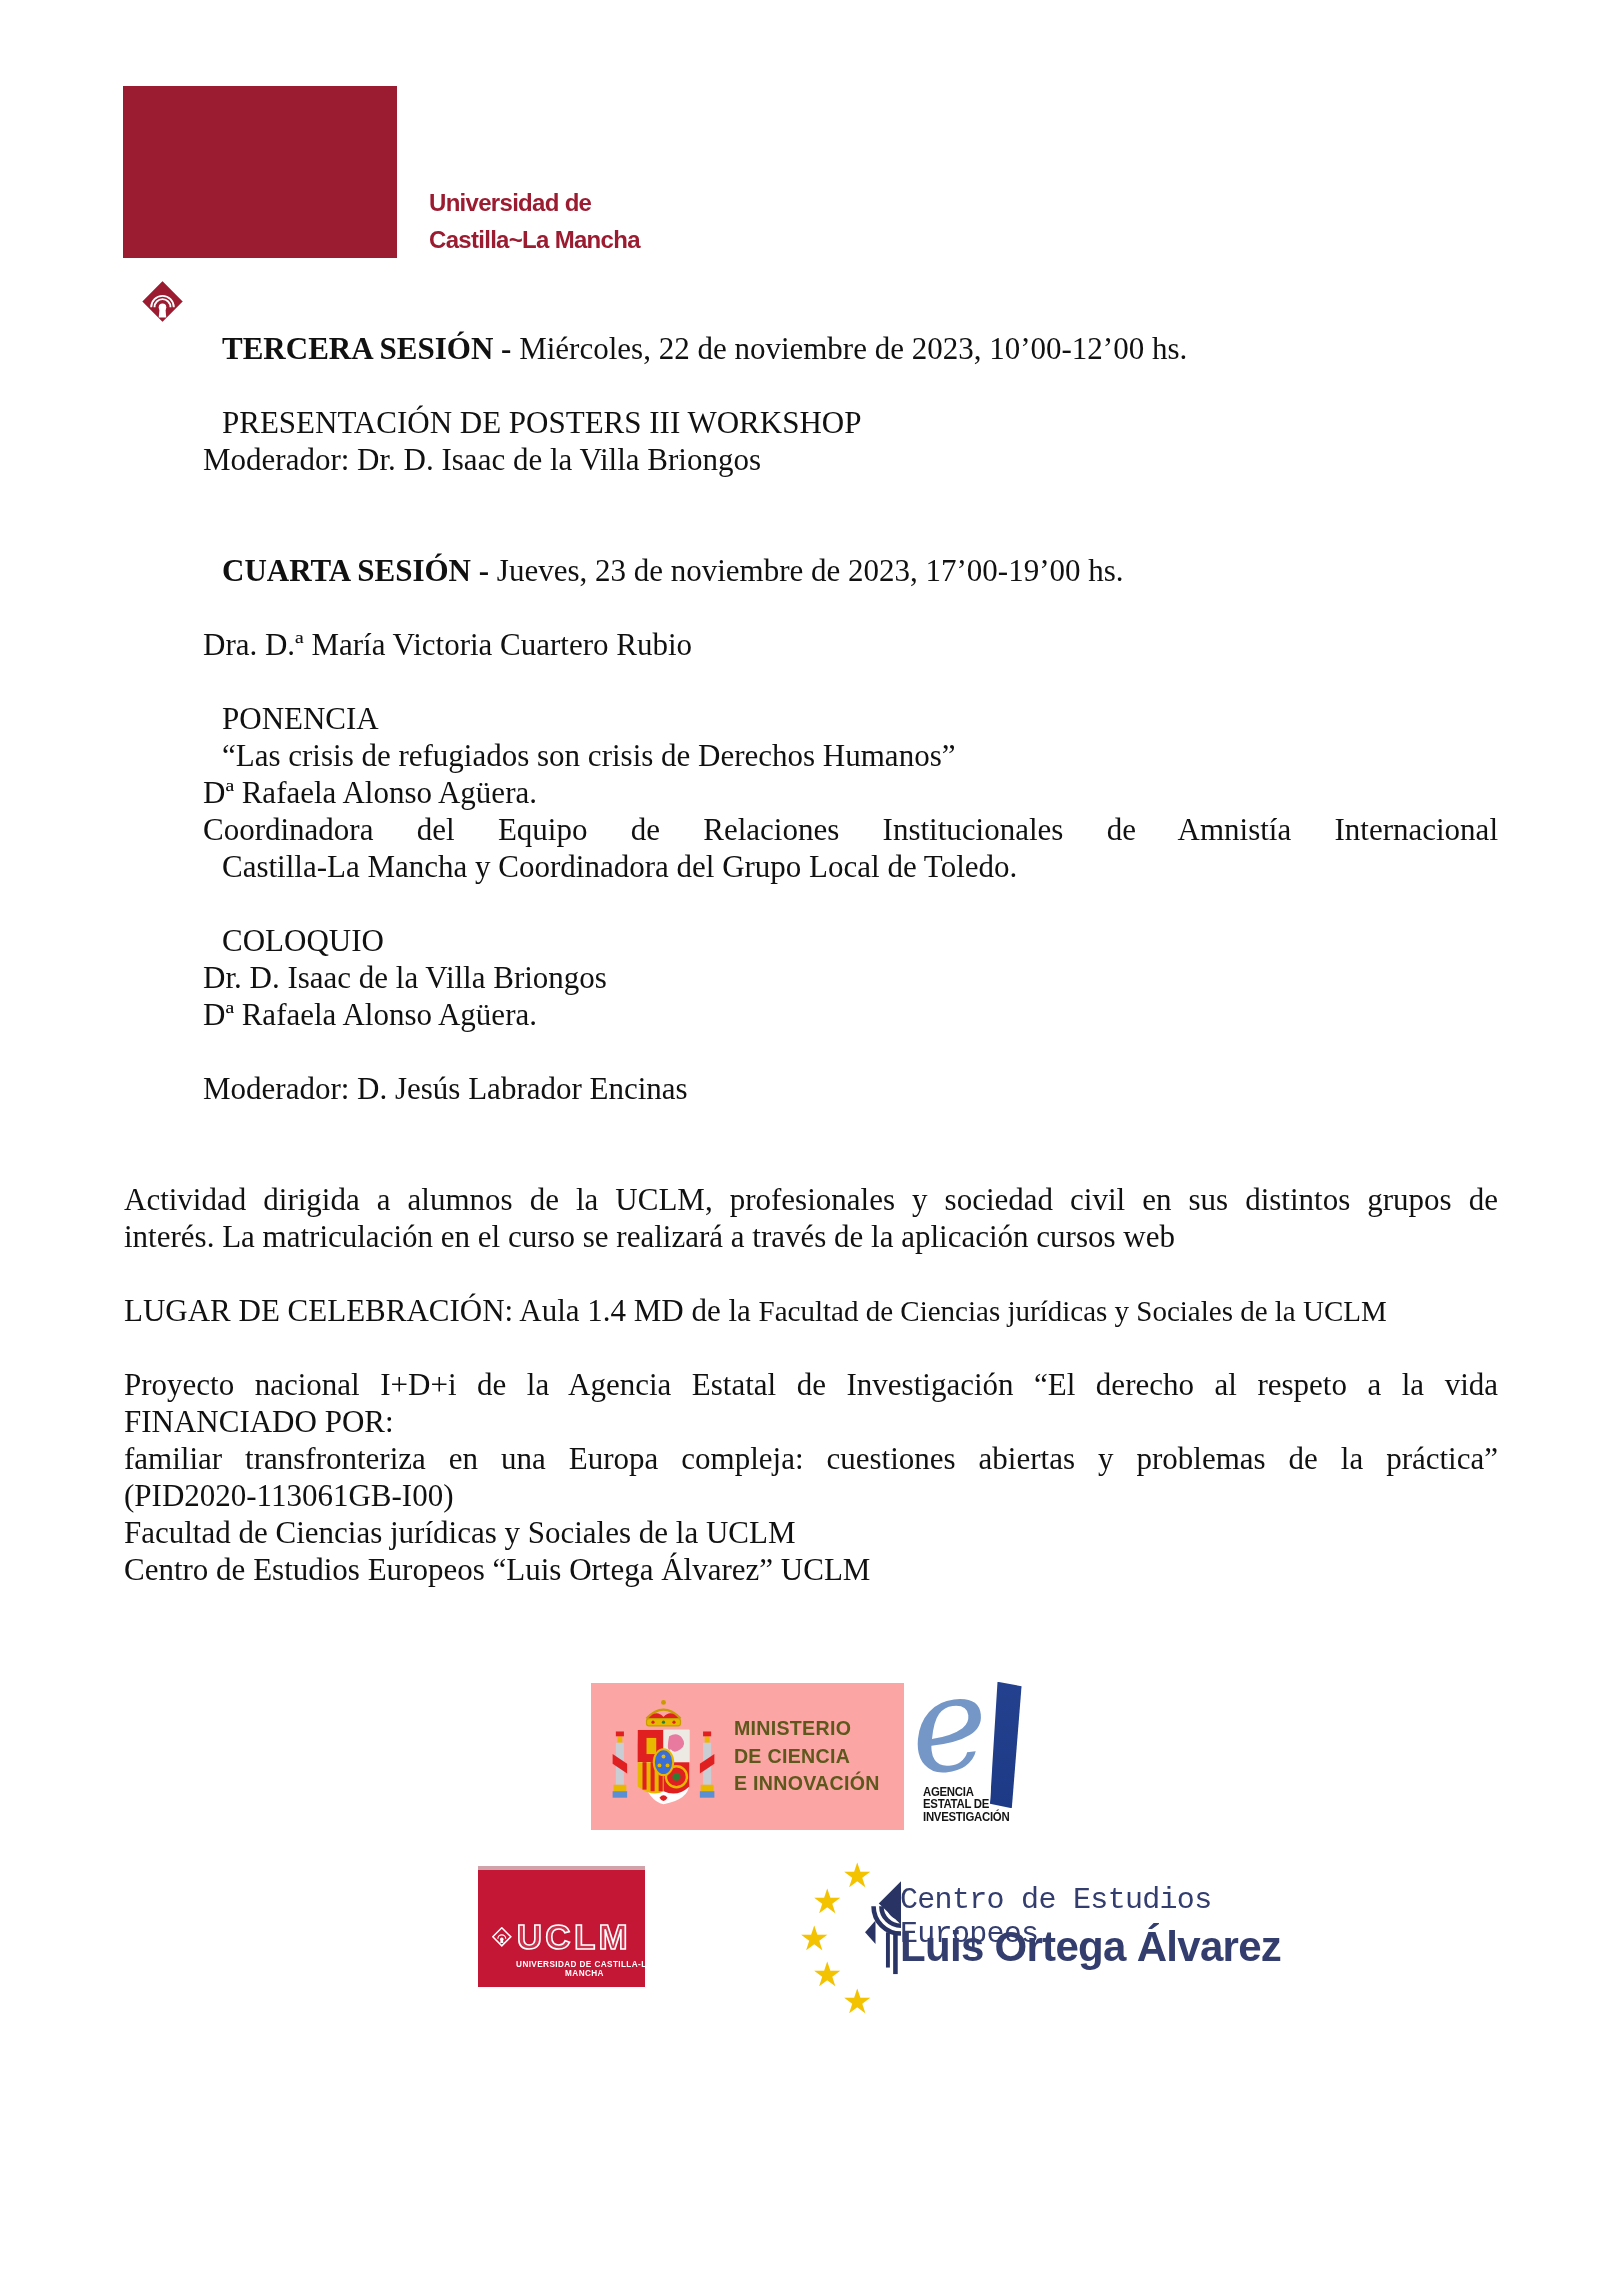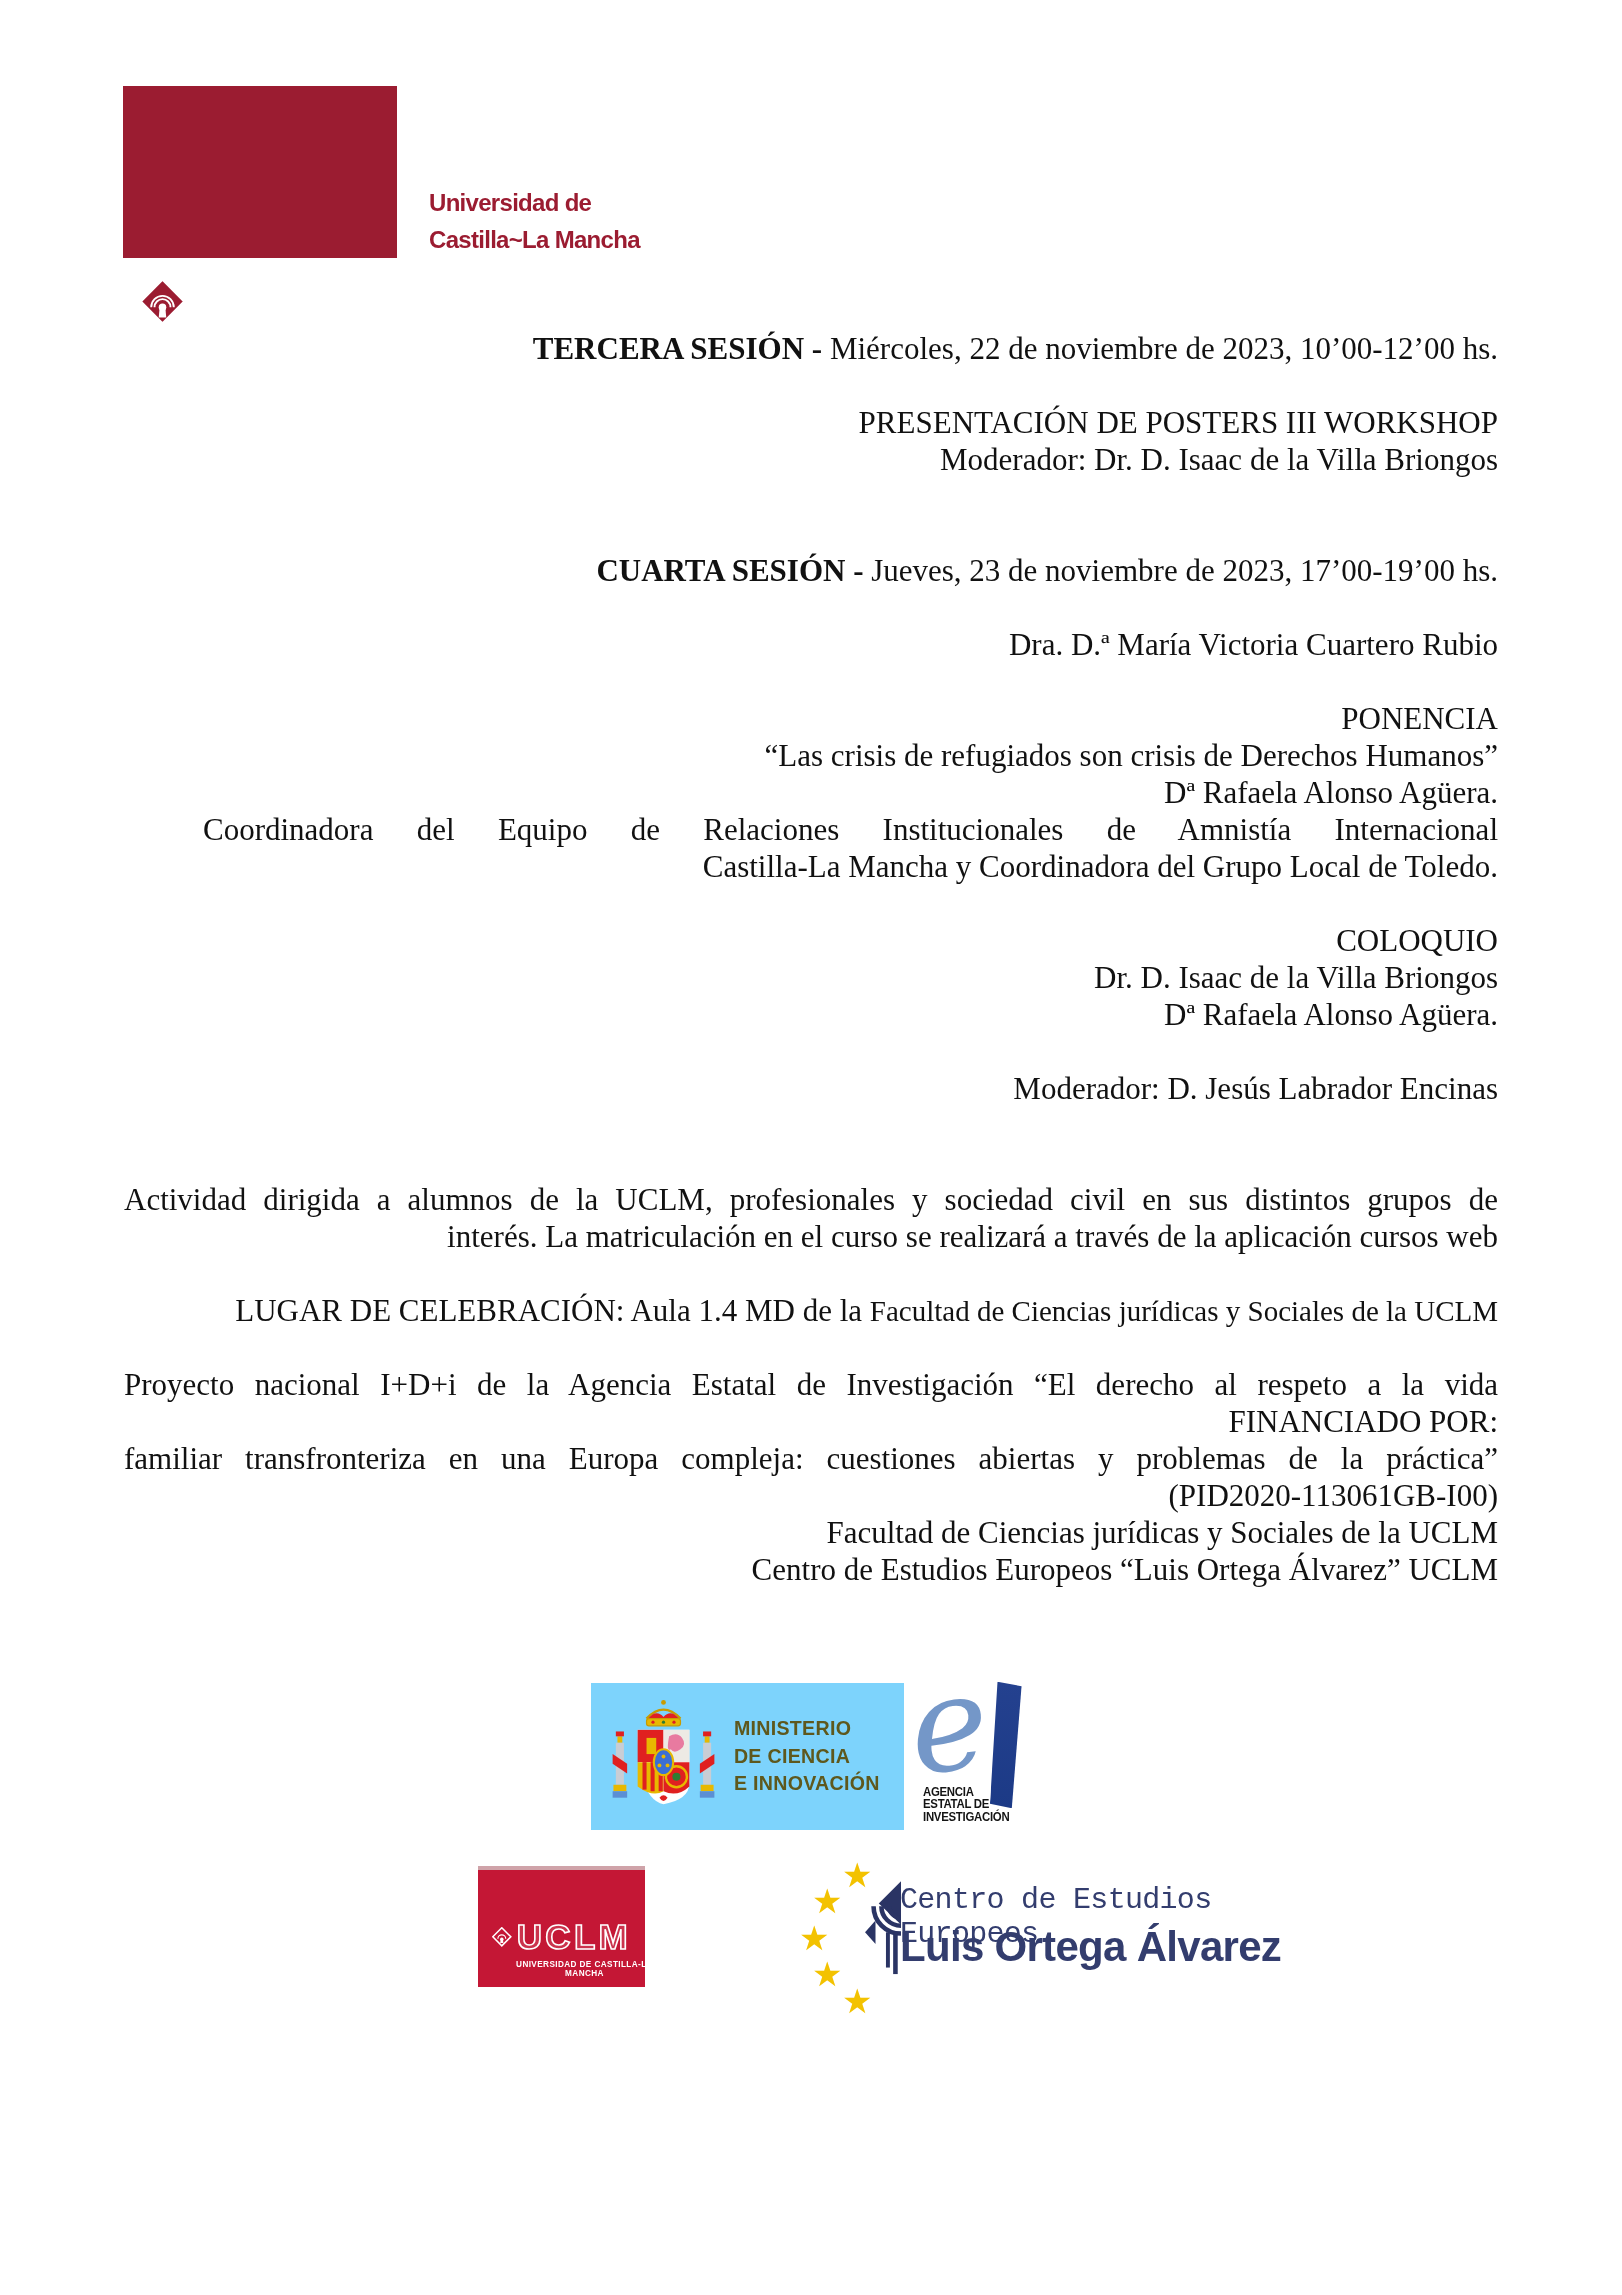--- a/index.html
+++ b/index.html
@@ -9,30 +9,30 @@
   
   .uclm-box{position:absolute;left:123px;top:86px;width:274px;height:172px;background:#9B1C31;}
   .uclm-acronym{position:absolute;left:63px;top:171px;font-family:"Liberation Sans",sans-serif;
         font-weight:bold;font-size:63px;line-height:63px;color:#ffffff;letter-spacing:4.6px;}
   .uclm-diamond{position:absolute;left:15.7px;top:192px;width:47px;height:47px;}
   .brand-text{position:absolute;left:429px;top:184px;font-family:"Liberation Sans",sans-serif;
         font-weight:bold;font-size:24px;line-height:37px;color:#9B1C31;letter-spacing:-0.7px;}
 
   
   .main-text{position:absolute;left:124px;top:330px;width:1374px;font-size:31px;line-height:37px;}
-  .line{height:37px;white-space:nowrap;text-align:right;}
+  .line{height:37px;white-space:nowrap;}
   .b{font-weight:bold;}
   .i1{margin-left:98px;}
   .i1b{margin-left:106px;}
   .i2{margin-left:79px;}
   .jl{text-align:justify;text-align-last:justify;white-space:normal;}
   .venue-part2{font-size:29px;}
 
   
-  .ministerio{position:absolute;left:591px;top:1683px;width:313px;height:147px;background:#7dd3fc;
+  .ministerio{position:absolute;left:591px;top:1683px;width:313px;height:147px;background:#fca5a5;
         display:flex;align-items:center;}
   .coa{margin-left:19.6px;width:105px;height:131px;flex:0 0 auto;}
   .min-text{margin-left:18.3px;font-family:"Liberation Sans",sans-serif;font-weight:bold;
         font-size:19.6px;line-height:27.5px;color:#5E581D;letter-spacing:0.3px;}
 
   
   .aei{position:absolute;left:915px;top:1679px;width:131px;height:152px;}
   .aei-e{position:absolute;left:-5.2px;top:-19.6px;font-family:"DejaVu Serif",serif;font-style:italic;
         font-size:131px;line-height:131px;color:#7497C8;transform:rotate(-6deg);}
   .aei-bar{position:absolute;left:77px;top:2.6px;width:27.5px;height:126px;

